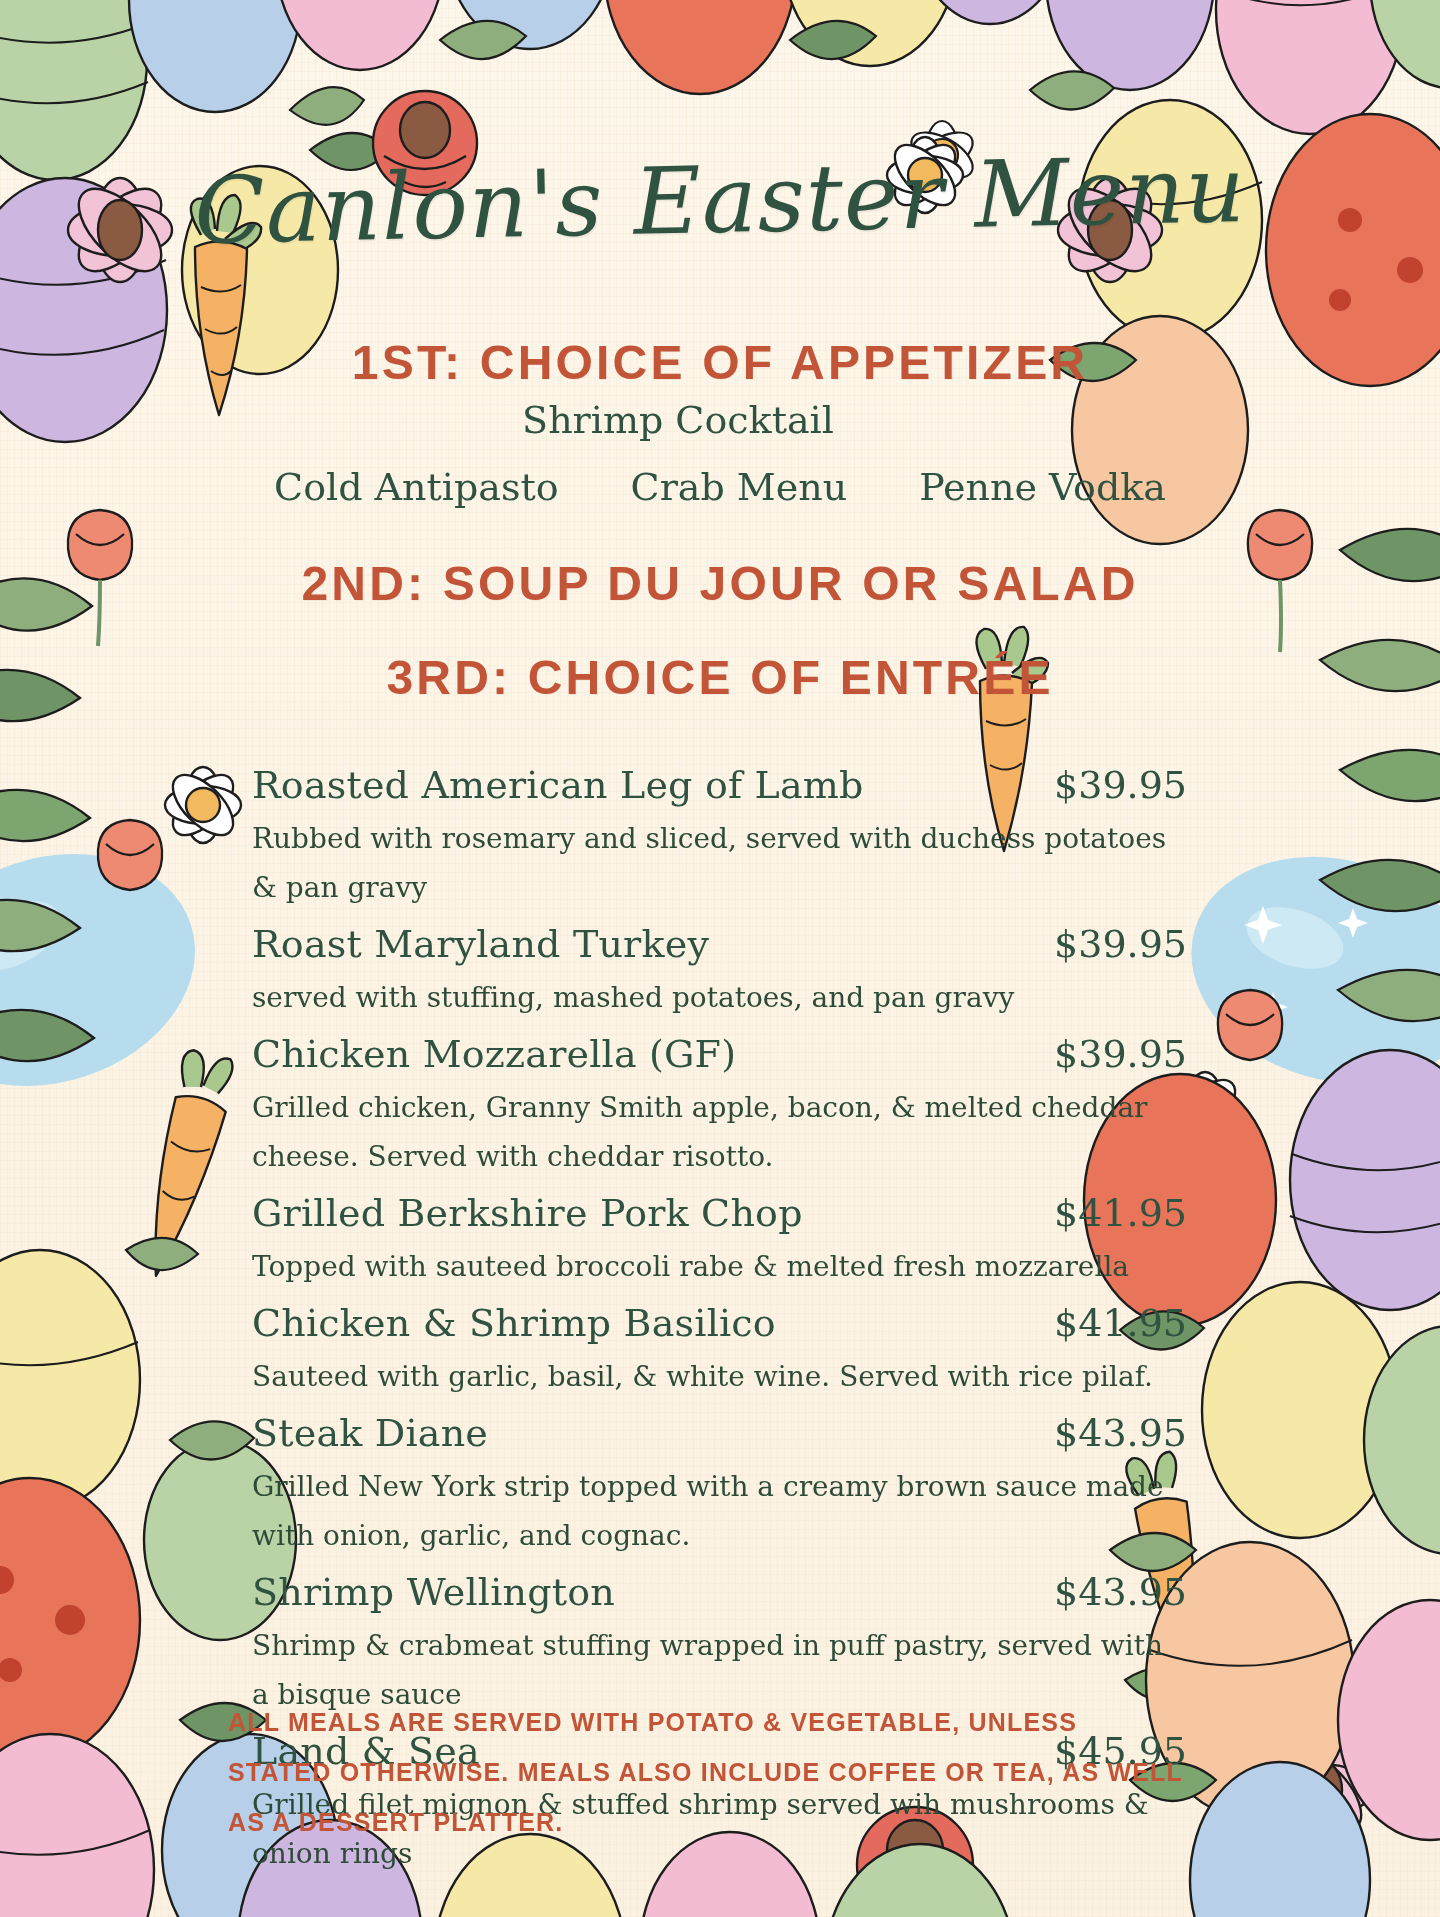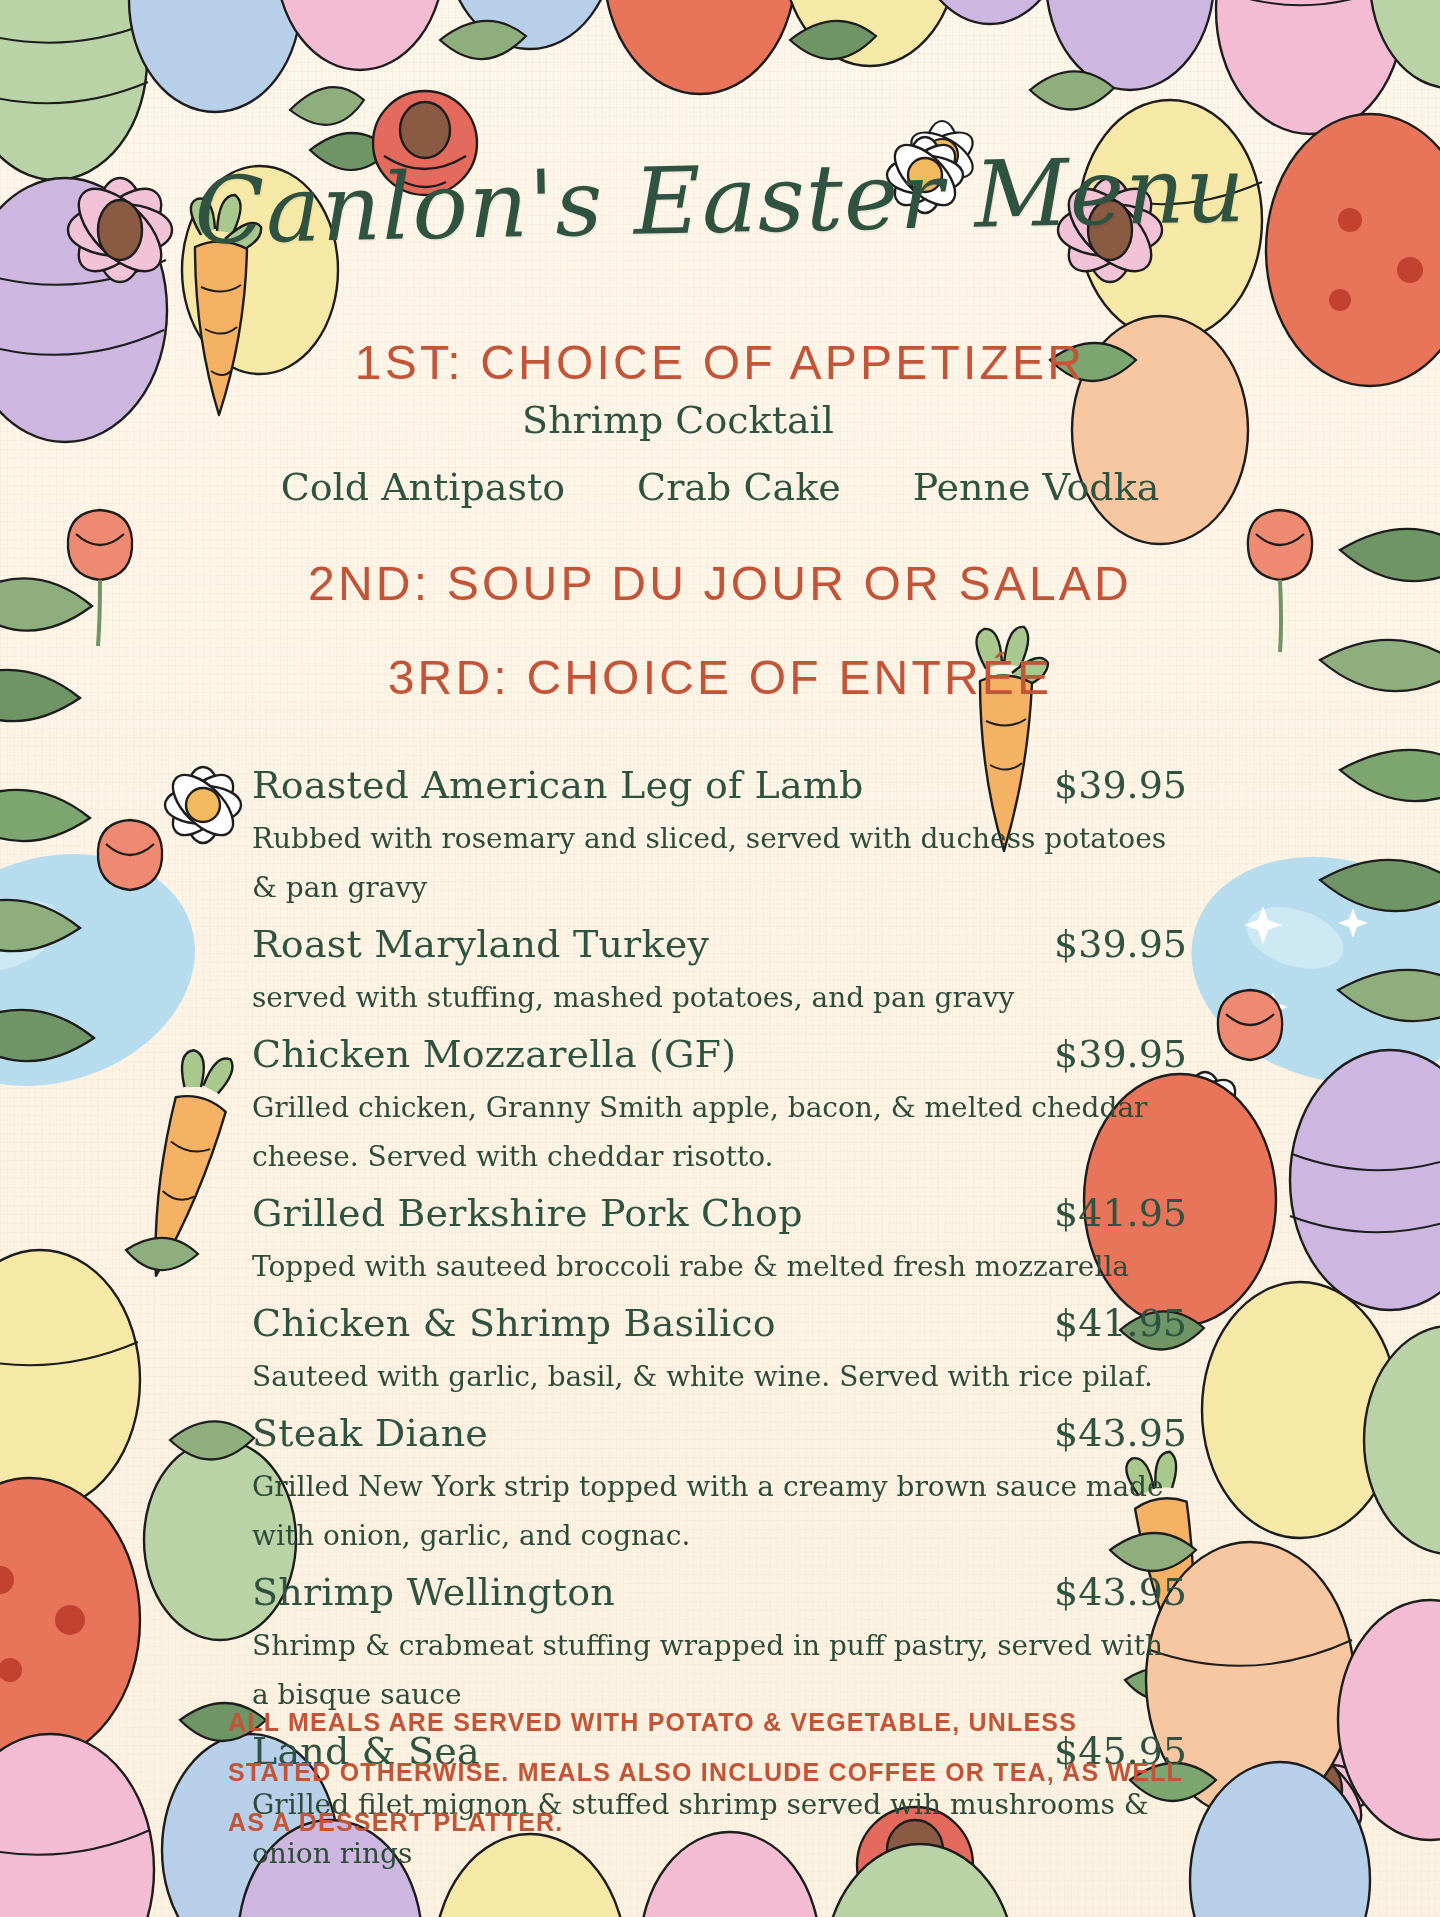--- a/index.html
+++ b/index.html
@@ -39,21 +39,21 @@
     line-height:1;
     color:#2f5340;
     letter-spacing:1px;
     transform:rotate(-1.2deg);
     text-shadow:1px 2px 0 rgba(0,0,0,.05);
   }
 
   .sec-head {
     position:absolute; width:1440px; text-align:center;
     font-family:"Liberation Sans", sans-serif;
-    font-weight:400;
+    font-weight:700;
     color:#c25437;
     letter-spacing:3.2px;
     font-size:48px;
     text-shadow:1px 1px 0 rgba(0,0,0,.04);
   }
   #head-app  { top:335px; }
   #head-soup { top:556px; }
   #head-ent  { top:650px; }
 
   .app-row {
@@ -462,21 +462,21 @@
     <div class="title">Canlon's Easter Menu</div>
 
     <div class="sec-head" id="head-app">1ST: CHOICE OF APPETIZER</div>
 
     <div class="app-row" id="app-row-1">
       <span class="app-item">Shrimp Cocktail</span>
     </div>
 
     <div class="app-row" id="app-row-2">
       <span class="app-item">Cold Antipasto</span>
-      <span class="app-item">Crab Cake</span>
+      <span class="app-item">Crab Menu</span>
       <span class="app-item">Penne Vodka</span>
     </div>
 
     <div class="sec-head" id="head-soup">2ND: SOUP DU JOUR OR SALAD</div>
 
     <div class="sec-head" id="head-ent">3RD: CHOICE OF ENTRÉE</div>
 
     <div class="entrees">
       <div class="entree">
         <div class="entree-line">

